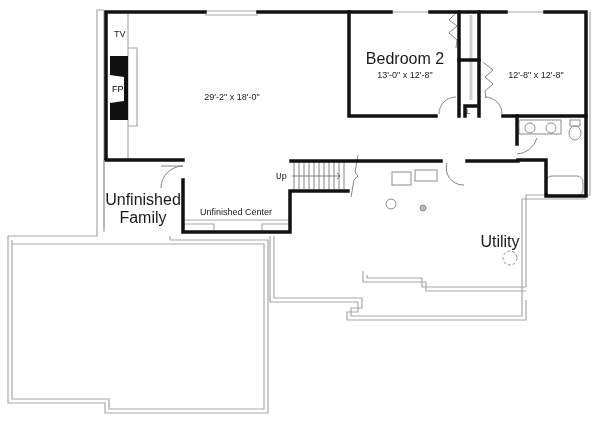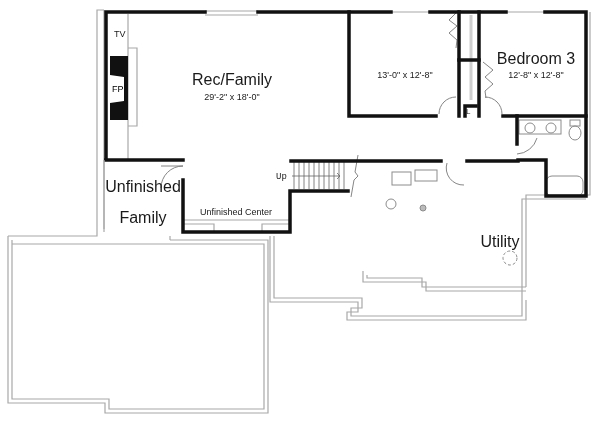--- a/index.html
+++ b/index.html
@@ -123,31 +123,30 @@
     </g>
 
     <g fill="none" stroke="#a8a8a8" stroke-width="1.2">
       <line x1="104" y1="160" x2="104" y2="232"></line>
     </g>
   </svg>
 
   <span class="label small" style="left:114px;top:29px;">TV</span>
   <span class="label small" style="left:112px;top:84px;color:#000;">FP</span>
 
-  <span class="label room-name center" style="left:232px;top:71px;">Rec/Family</span>
   <span class="label room-dim center" style="left:232px;top:92px;">29'-2" x 18'-0"</span>
 
+  <span class="label room-name center" style="left:405px;top:50px;">Bedroom 2</span>
   <span class="label room-dim center" style="left:405px;top:70px;">13'-0" x 12'-8"</span>
 
-  <span class="label room-name center" style="left:536px;top:50px;">Bedroom 3</span>
   <span class="label room-dim center" style="left:536px;top:70px;">12'-8" x 12'-8"</span>
 
   <span class="label small" style="left:466px;top:107px;font-size:8px;">L</span>
 
-  <span class="label room-name center" style="left:143px;top:178px;">Unfinished</span>
+  <span class="label room-name center" style="left:143px;top:191px;">Unfinished</span>
   <span class="label room-name center" style="left:143px;top:209px;">Family</span>
 
   <span class="label small center" style="left:236px;top:207px;">Unfinished Center</span>
 
   <span class="label small" style="left:276px;top:172px;font-family:Liberation Mono, monospace;">Up</span>
 
   <span class="label room-name center" style="left:462px;top:233px;margin-left:38px;">Utility</span>
 </div>
 
 </body></html>

